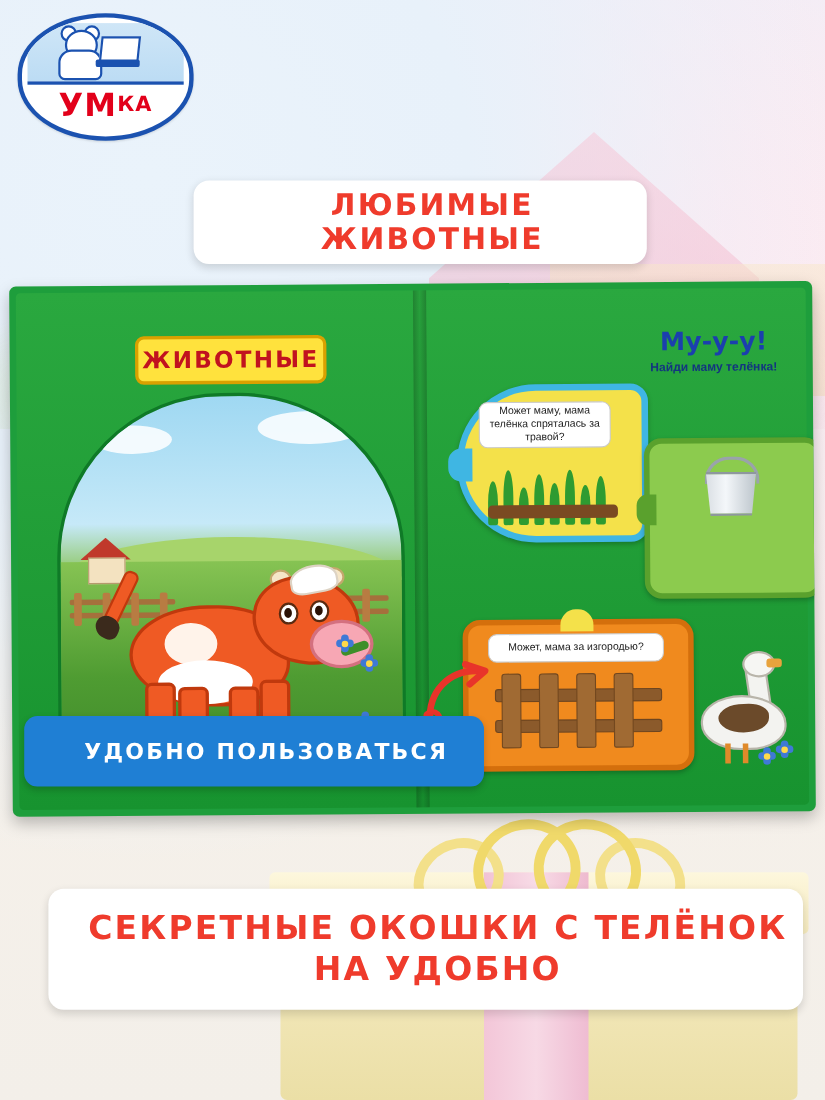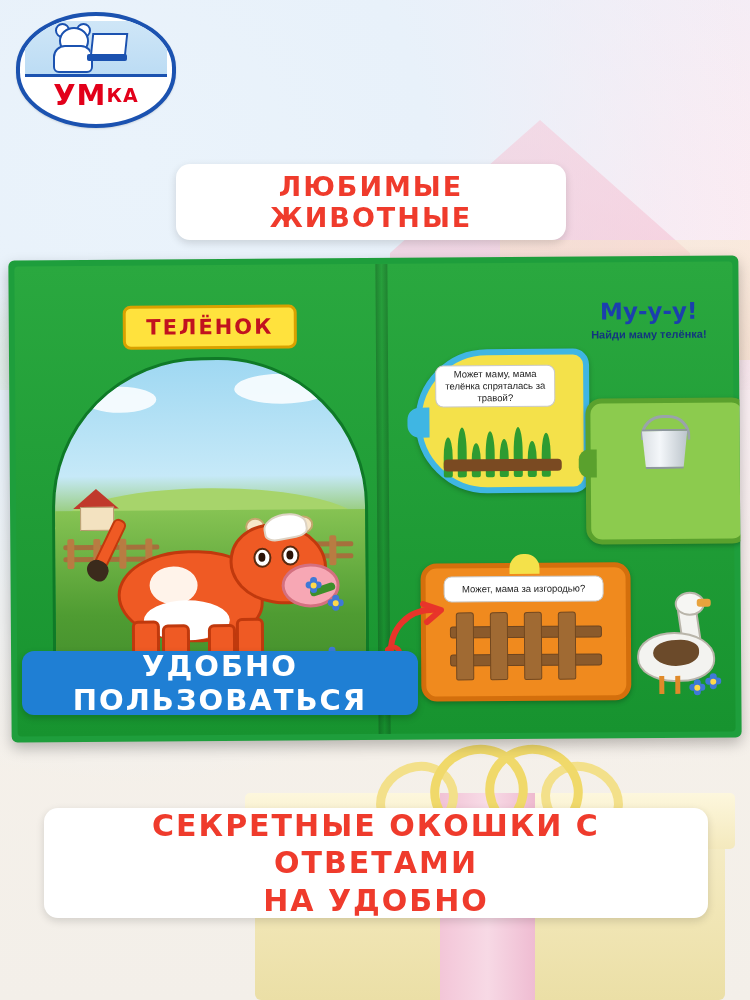--- a/index.html
+++ b/index.html
@@ -175,33 +175,34 @@
     background: #ffffff;
     border-radius: 14px;
     box-shadow: 0 3px 8px rgba(0,0,0,.14);
     display: flex;
     align-items: center;
     justify-content: center;
     text-align: center;
     font-family: "DejaVu Sans", sans-serif;
     font-weight: 700;
     letter-spacing: 2px;
+    padding-left: 22px;
   }
   .banner-top {
     left: 176px; top: 164px;
     width: 390px; height: 76px;
     color: #ef3b2c;
     font-size: 27px;
   }
   .banner-blue {
     left: 22px; top: 651px;
     width: 396px; height: 64px;
     background: #1f7fd4;
     color: #ffffff;
-    font-size: 29px;
+    font-size: 20px;
     border-radius: 12px;
     box-shadow: 0 3px 7px rgba(0,0,0,.2);
   }
   .banner-bottom {
     left: 44px; top: 808px;
     width: 664px; height: 110px;
     color: #ef3b2c;
     font-size: 30px;
     line-height: 1.25;
     flex-direction: column;
@@ -560,21 +561,21 @@
   </div>
 
   <div class="banner banner-top">
     <span>ЛЮБИМЫЕ ЖИВОТНЫЕ</span>
   </div>
 
   <div class="book">
     <div class="book-inner">
 
       <div class="label-teljonok">
-        <span>ТЕЛЁНОК</span>
+        <span>ЖИВОТНЫЕ</span>
       </div>
 
       <div class="photo-arch">
         <div class="sky-cloud" style="left:30px; top:26px; width:72px; height:26px;"></div>
         <div class="sky-cloud" style="left:180px; top:14px; width:96px; height:30px;"></div>
         <div class="hill-far"></div>
         <div class="field"></div>
 
         <div class="house">
           <div class="house-roof"></div>
@@ -718,17 +719,17 @@
     <path d="M6,56 C4,30 22,8 52,10" fill="none" stroke="#e8342a" stroke-width="6" stroke-linecap="round"></path>
     <path d="M38,4 L56,10 L42,22" fill="none" stroke="#e8342a" stroke-width="6" stroke-linecap="round" stroke-linejoin="round"></path>
     <circle cx="8" cy="54" r="7" fill="none" stroke="#e8342a" stroke-width="5"></circle>
   </svg>
 
   <div class="banner banner-blue">
     <span>УДОБНО ПОЛЬЗОВАТЬСЯ</span>
   </div>
 
   <div class="banner banner-bottom">
-    <span>СЕКРЕТНЫЕ ОКОШКИ С ОТВЕТАМИ</span>
+    <span>СЕКРЕТНЫЕ ОКОШКИ С ТЕЛЁНОК</span>
     <span>НА УДОБНО</span>
   </div>
 
 </div>
 
 </body></html>

